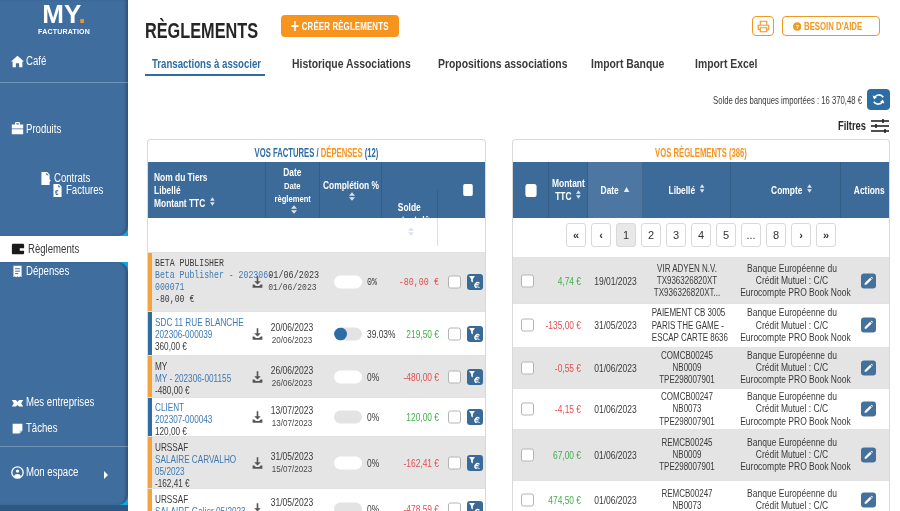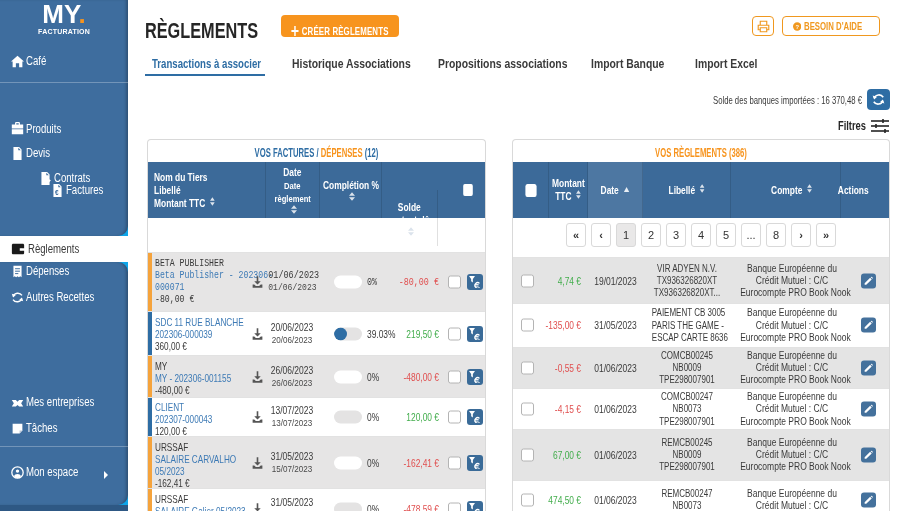--- a/index.html
+++ b/index.html
@@ -20,21 +20,21 @@
   .mi .t { transform:scaleX(.8); transform-origin:0 50%; white-space:nowrap; }
   .mi .ic { width:13px; height:13px; margin:0 2px 0 11px; flex:0 0 13px; }
   .sep { position:absolute; left:0; width:128px; height:1px; background:rgba(255,255,255,.28); }
   .logo { position:absolute; top:-1px; left:0; width:128px; text-align:center; color:#fff; }
   .logo .my { font-size:26px; font-weight:bold; letter-spacing:0; }
   .logo .dot { color:#f7941e; }
   .logo .fact { font-size:7px; font-weight:bold; letter-spacing:.2px; margin-top:-2px; }
   
   .title { position:absolute; left:145px; top:18px; font-size:22px; font-weight:bold; color:#262626; transform:scaleX(.74); transform-origin:0 0; white-space:nowrap; }
   .btn-create { position:absolute; left:281px; top:15px; width:118px; height:22px; background:#f7941e;
-    border-radius:4px; color:#fff; font-size:10.5px; font-weight:bold; display:flex; align-items:flex-end; justify-content:center; letter-spacing:.2px; }
+    border-radius:4px; color:#fff; font-size:10.5px; font-weight:bold; display:flex; align-items:center; justify-content:center; letter-spacing:.2px; }
   .btn-print { position:absolute; left:752px; top:16px; width:22px; height:20px; border:1px solid #f0981f; border-radius:4px;
     display:flex; align-items:center; justify-content:center; }
   .btn-help { position:absolute; left:782px; top:16px; width:98px; height:20px; border:1px solid #f0981f; border-radius:4px;
     color:#f0981f; font-size:10px; font-weight:bold; display:flex; align-items:center; justify-content:center; gap:3px; padding-left:10px; }
   .tab { position:absolute; top:56px; height:17px; font-size:13px; font-weight:bold; color:#3a3a3a;
     white-space:nowrap; transform:scaleX(.8); transform-origin:0 0; }
   .tab.on { color:#2e6da4; }
   .tab-line { position:absolute; left:145px; top:74px; width:120px; height:2px; background:#2e6da4; }
   .solde { position:absolute; left:520px; top:94px; width:342px; text-align:right; font-size:11px; color:#3a3a3a; transform:scaleX(.7); transform-origin:100% 0; white-space:nowrap; }
   .btn-refresh { position:absolute; left:867px; top:89px; width:23px; height:21px; background:#2e6da4; border-radius:4px;
@@ -111,26 +111,20 @@
           </svg>
           <span class="t">Café</span>
         </div>
       <div class="sep" style="top:82px;"></div>
       <div class="mi" style="top:116.5px;">
           <svg class="ic" viewBox="0 0 16 16">
             <path fill="#fff" d="M5 3V1.5C5 .7 5.7 0 6.5 0h3C10.3 0 11 .7 11 1.5V3h4v5H1V3zM6.5 1.5V3h3V1.5zM1 9h14v6H1z"></path>
           </svg>
           <span class="t">Produits</span>
         </div>
-      <div class="mi" style="top:141px;">
-          <svg class="ic" viewBox="0 0 16 16">
-            <path fill="#fff" d="M3 0h7l3 3v13H3zM9 1v3h3zM5 7h6v1H5zm0 2.5h6v1H5zm0 2.5h6v1H5z"></path>
-          </svg>
-          <span class="t">Devis</span>
-        </div>
       <div class="mi" style="top:166px;justify-content:center;">
           <svg class="ic" viewBox="0 0 16 16">
             <path fill="#fff" d="M3 0h7l3 3v13H3zM9 1v3h3zM5 7h6v1H5zm0 2.5h3v1H5z"></path>
             <path fill="#fff" d="m9 13 4-4 1.5 1.5-4 4L9 15z"></path>
           </svg>
           <span class="t">Contrats</span>
         </div>
       <div class="mi" style="top:178px;margin-left:40px;">
           <svg class="ic" viewBox="0 0 16 16">
             <path fill="#fff" d="M3 0h7l3 3v13H3zM9 1v3h3z"></path>
@@ -150,30 +144,20 @@
       <div class="mi" style="top:-3px;">
           <svg class="ic" viewBox="0 0 16 16">
             <path fill="#fff" d="M3 1h10v14l-1.6-1.2L9.7 15 8 13.8 6.3 15l-1.7-1.2L3 15z"></path>
             <g fill="#3e6d9e">
               <rect x="5" y="4" width="6" height="1.2"></rect>
               <rect x="5" y="7" width="6" height="1.2"></rect>
               <rect x="5" y="10" width="4" height="1.2"></rect>
             </g>
           </svg>
           <span class="t">Dépenses</span>
-        </div>
-      <div class="mi" style="top:23px;">
-          <svg class="ic" viewBox="0 0 16 16">
-            <g fill="none" stroke="#fff" stroke-width="1.7">
-              <path d="M13.5 5.5A6.2 6.2 0 0 0 2.5 6.8"></path>
-              <path d="M2.5 10.5a6.2 6.2 0 0 0 11-1.3"></path>
-            </g>
-            <path fill="#fff" d="M1 3.5 2.7 8 6 5zM15 12.5 13.3 8 10 11z"></path>
-          </svg>
-          <span class="t">Autres Recettes</span>
         </div>
       <div class="mi" style="top:154px;">
           <svg class="ic" viewBox="0 0 16 16">
             <path fill="#fff" d="M2 2h12v8.5L10.5 14H2z"></path>
             <path fill="#b9c6d6" d="M10.5 14v-3.5H14z"></path>
           </svg>
           <span class="t">Tâches</span>
         </div>
       <div class="mi" style="top:128px;">
           <svg class="ic" viewBox="0 0 16 16">
@@ -427,21 +411,21 @@
       <div class="th" style="left:130px; width:88px;">
           <div>Libellé <svg class="sort" width="6" height="9" viewBox="0 0 7 10">
               <path fill="#dbe3ec" d="M3.5 0 7 4H0zM3.5 10 0 6h7z"></path>
             </svg></div>
         </div>
       <div class="th" style="left:218px; width:110px; padding-left:12px;">
           <div>Compte <svg class="sort" width="6" height="9" viewBox="0 0 7 10">
               <path fill="#dbe3ec" d="M3.5 0 7 4H0zM3.5 10 0 6h7z"></path>
             </svg></div>
         </div>
-      <div class="th" style="left:312px; width:48px; padding-left:9px;">
+      <div class="th" style="left:328px; width:48px; padding-left:9px;">
           <div>Actions</div>
         </div>
     </div>
     <div style="position:relative; height:39px;" id="rpag">
       <div class="pag">
         <div class="pg b">«</div>
           <div class="pg b">‹</div>
           <div class="pg cur">1</div>
           <div class="pg">2</div>
           <div class="pg">3</div>

